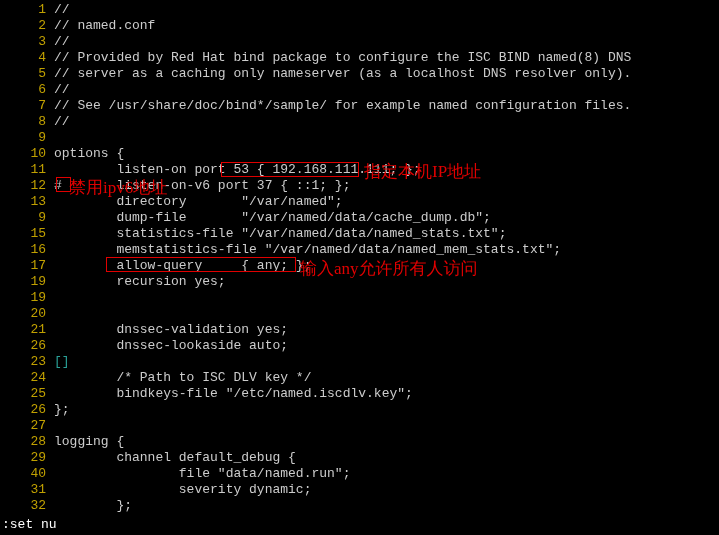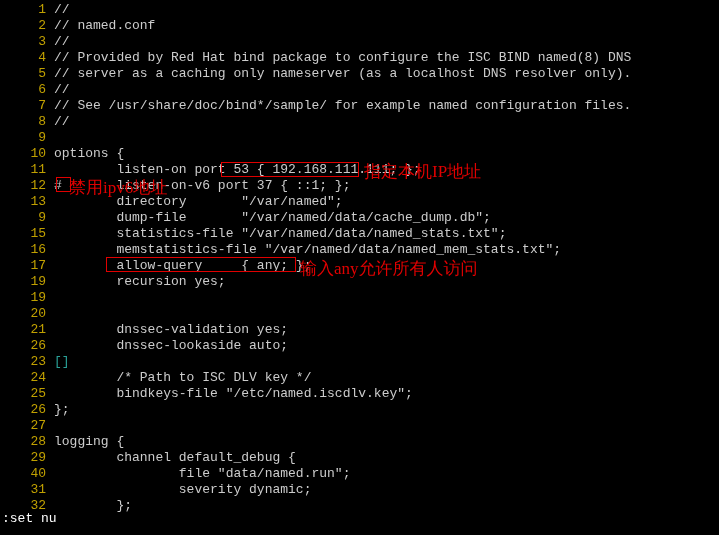--- a/index.html
+++ b/index.html
@@ -19,21 +19,21 @@
   .gutter {
     width: 54px;
     text-align: right;
     padding-right: 8px;
     color: #c0a000;
     flex-shrink: 0;
   }
   .code { position: relative; }
   .status {
     position: absolute;
-    bottom: 8px;
+    bottom: 2px;
     left: 2px;
     color: #fff;
   }
   .annot {
     position: absolute;
     color: #e00000;
     font-family: Liberation Serif, serif;
     font-size: 17px;
     z-index: 5;
   }

